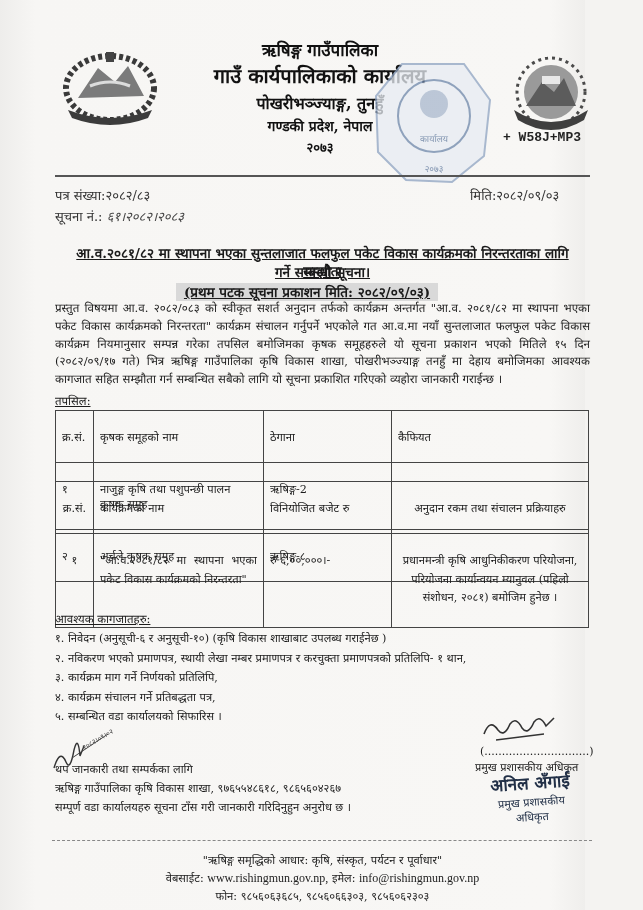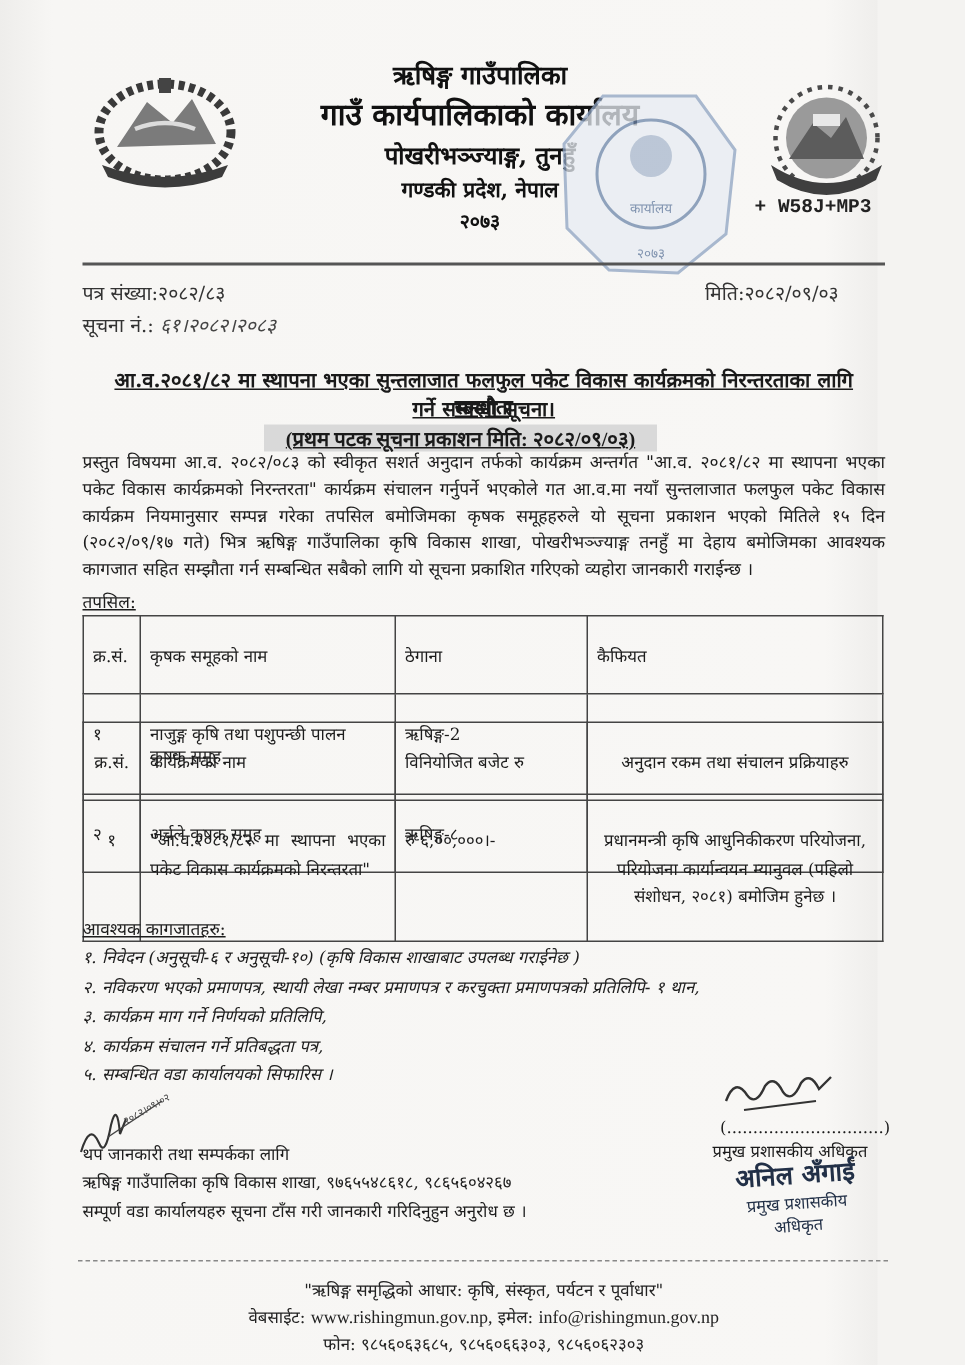--- a/index.html
+++ b/index.html
@@ -24,36 +24,36 @@
 
   .ref { position: absolute; left: 55px; font-size: 13px; color: #333; }
   .ref1 { top: 186px; }
   .ref2 { top: 207px; }
   .ref2 .hand { font-family: "DejaVu Sans", sans-serif; font-style: italic; color: #444; }
   .date { position: absolute; left: 470px; top: 186px; font-size: 13px; color: #333; }
 
   .title { position: absolute; left: 55px; width: 535px; text-align: center; font-size: 13.5px; font-weight: bold; text-decoration: underline; color: #1a1a1a; }
   .t1 { top: 244px; }
   .t2 { top: 263px; }
-  .t3 { top: 283px; background: #d9d9d9; left: 176px; width: 262px; padding: 0 4px; font-family: Liberation Serif, serif; }
+  .t3 { top: 283px; background: #d9d9d9; left: 176px; width: 262px; padding: 0 4px; }
 
   .body-text { position: absolute; left: 55px; top: 300px; width: 535px; font-size: 11.6px; line-height: 17.8px; text-align: justify; color: #1c1c1c; }
   .tapsil { position: absolute; left: 55px; top: 393px; font-size: 11.5px; text-decoration: underline; }
 
   table { position: absolute; left: 55px; border-collapse: collapse; font-size: 11.2px; background: transparent; }
   table td, table th { border: 1px solid #444; padding: 18px 6px; font-weight: normal; vertical-align: top; text-align: left; }
   .tbl1 { top: 410px; width: 534px; }
   .tbl1 td, .tbl1 th { height: 18px; }
   .tbl2 { top: 481px; width: 534px; }
   .tbl2 th { height: 38px; }
   .tbl2 td.center, .tbl2 th.center { text-align: center; }
   .tbl2 td { line-height: 18.5px; }
 
   .req-h { position: absolute; left: 55px; top: 611px; font-size: 11.5px; text-decoration: underline; }
-  .req-list { position: absolute; left: 55px; top: 629px; font-size: 11.2px; line-height: 19.5px; list-style: none; font-style: italic; }
+  .req-list { position: absolute; left: 55px; top: 629px; font-size: 11.2px; line-height: 19.5px; list-style: none; }
 
   .sig-right { position: absolute; left: 470px; top: 708px; width: 110px; height: 40px; }
   .sig-dots { position: absolute; left: 480px; top: 745px; font-size: 11px; }
   .sig-title { position: absolute; left: 475px; top: 759px; font-size: 11px; }
   .name-stamp { position: absolute; left: 478px; top: 770px; width: 106px; padding: 1px 3px; transform: rotate(-4deg); color: #223047; text-align: center; }
   .name-stamp .nm { font-size: 17px; font-weight: bold; display: block; }
   .name-stamp .ds { font-size: 11px; display: block; }
 
   .sig-left { position: absolute; left: 50px; top: 728px; width: 70px; height: 50px; }
   .contact { position: absolute; left: 55px; top: 760px; font-size: 11.2px; line-height: 19px; }

